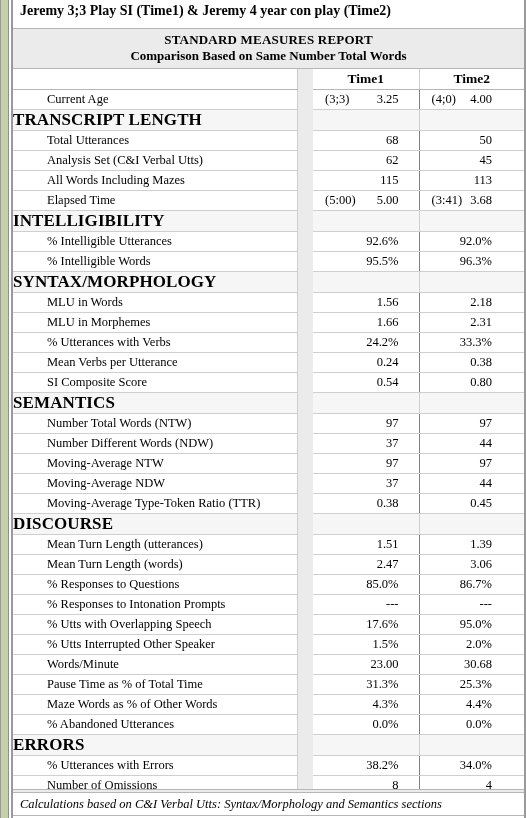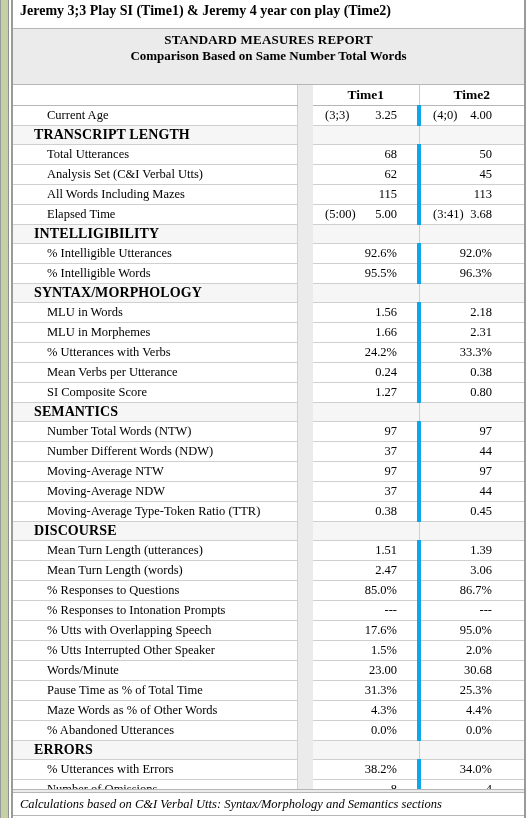--- a/index.html
+++ b/index.html
@@ -68,21 +68,21 @@
     height: 7px;
     background: #ffffff;
     border-bottom: 1px solid #b6b6b6;
     box-sizing: border-box;
   }
 
   
   .report-head {
     background: #ebebeb;
     border-bottom: 1px solid #b6b6b6;
-    padding: 3px 0 20px 0;
+    padding: 3px 0 4px 0;
     text-align: center;
     box-sizing: border-box;
   }
   .report-head .line1 {
     font-size: 13px;
     font-weight: bold;
     letter-spacing: 0.2px;
     line-height: 16px;
   }
   .report-head .line2 {
@@ -137,21 +137,21 @@
   
   tr.data-row td.label-cell {
     padding-left: 34px;
     border-bottom: 1px solid #cfcfcf;
     border-right: 1px solid #cfcfcf;
     background: #ffffff;
     white-space: nowrap;
   }
   tr.data-row td.val-cell {
     border-bottom: 1px solid #cfcfcf;
-    border-right: 4px solid #0ea5e9;
+    border-right: 1px solid #0ea5e9;
     background: #ffffff;
     text-align: right;
     padding-right: 20px;
     white-space: nowrap;
     position: relative;
   }
   tr.data-row td.val-cell.last { border-right: none; padding-right: 32px; }
 
   
   td.val-cell .paren {
@@ -159,22 +159,22 @@
     left: 12px;
     top: 0;
     line-height: 19px;
   }
   td.val-cell .num { line-height: 19px; }
 
   
   tr.section-row td.label-cell {
     background: #f6f6f6;
     font-weight: bold;
-    font-size: 14px;
-    padding-left: 21px;
+    font-size: 17px;
+    padding-left: 0;
     letter-spacing: 0.1px;
     border-bottom: 1px solid #cfcfcf;
     border-right: 1px solid #cfcfcf;
     white-space: nowrap;
   }
   tr.section-row td.val-cell {
     background: #f6f6f6;
     border-bottom: 1px solid #cfcfcf;
     border-right: 1px solid #cfcfcf;
   }
@@ -329,21 +329,21 @@
             </tr>
             <tr class="data-row">
               <td class="label-cell">Mean Verbs per Utterance</td>
               <td class="gutter-cell"></td>
               <td class="val-cell"><span class="num">0.24</span></td>
               <td class="val-cell last"><span class="num">0.38</span></td>
             </tr>
             <tr class="data-row">
               <td class="label-cell">SI Composite Score</td>
               <td class="gutter-cell"></td>
-              <td class="val-cell"><span class="num">1.27</span></td>
+              <td class="val-cell"><span class="num">0.54</span></td>
               <td class="val-cell last"><span class="num">0.80</span></td>
             </tr>
             <tr class="section-row">
               <td class="label-cell">SEMANTICS</td>
               <td class="gutter-cell"></td>
               <td class="val-cell"></td>
               <td class="val-cell last"></td>
             </tr>
             <tr class="data-row">
               <td class="label-cell">Number Total Words (NTW)</td>

